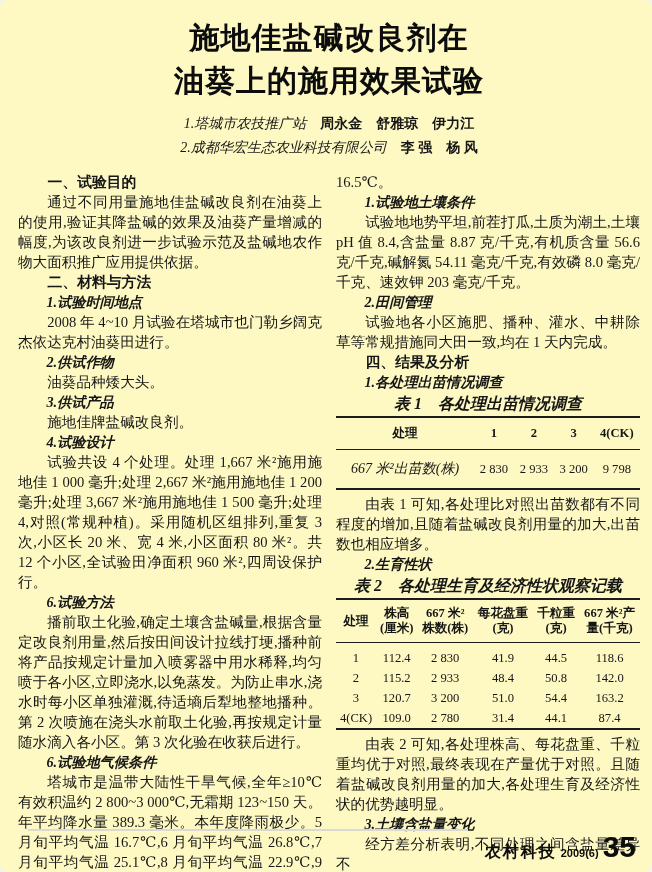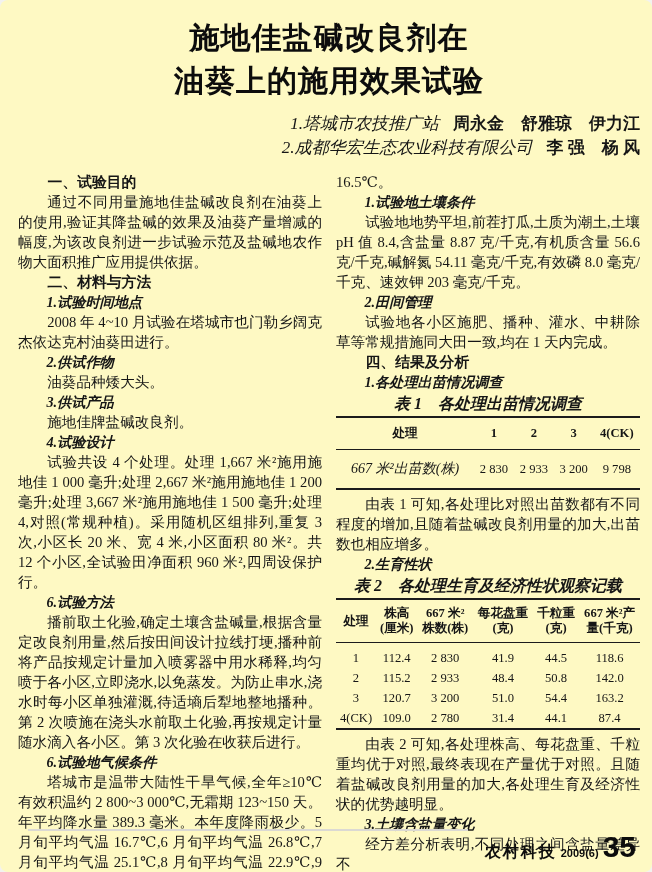--- a/index.html
+++ b/index.html
@@ -3,21 +3,21 @@
 <meta charset="utf-8">
 <style>
   html,body{margin:0;padding:0;background:#f3f2ef;}
   .page{position:relative;width:652px;height:872px;background:#fef9c3;overflow:hidden;
         font-family:"Liberation Serif","DejaVu Serif",serif;color:#161616;border-radius:8px;}
   .inner{padding:8px 12px 0 18px;}
 
   h1.title{margin:8px 0 10px;text-align:center;
            font-family:"Liberation Sans","DejaVu Sans",sans-serif;
            font-weight:900;font-size:30px;line-height:43px;letter-spacing:1px;color:#0c0c0c;}
-  .authors{text-align:right;font-size:17px;line-height:24px;margin-bottom:12px;}
+  .authors{text-align:center;font-size:14px;line-height:24px;margin-bottom:12px;}
   .author-line .affil{font-style:italic;}
   .author-line .names{font-weight:bold;margin-left:14px;}
 
   .columns{display:flex;gap:14px;text-align:justify;}
   .col{width:304px;font-size:14.6px;line-height:20px;}
   .col p{margin:0;text-indent:2em;}
   .col p.noindent{text-indent:0;}
   .col h3{margin:0;font-size:14.8px;line-height:20px;font-weight:bold;text-indent:2em;
           font-family:"Liberation Sans","DejaVu Sans",sans-serif;}
   .col .subhead{margin:0;text-indent:2em;font-style:italic;font-weight:700;

